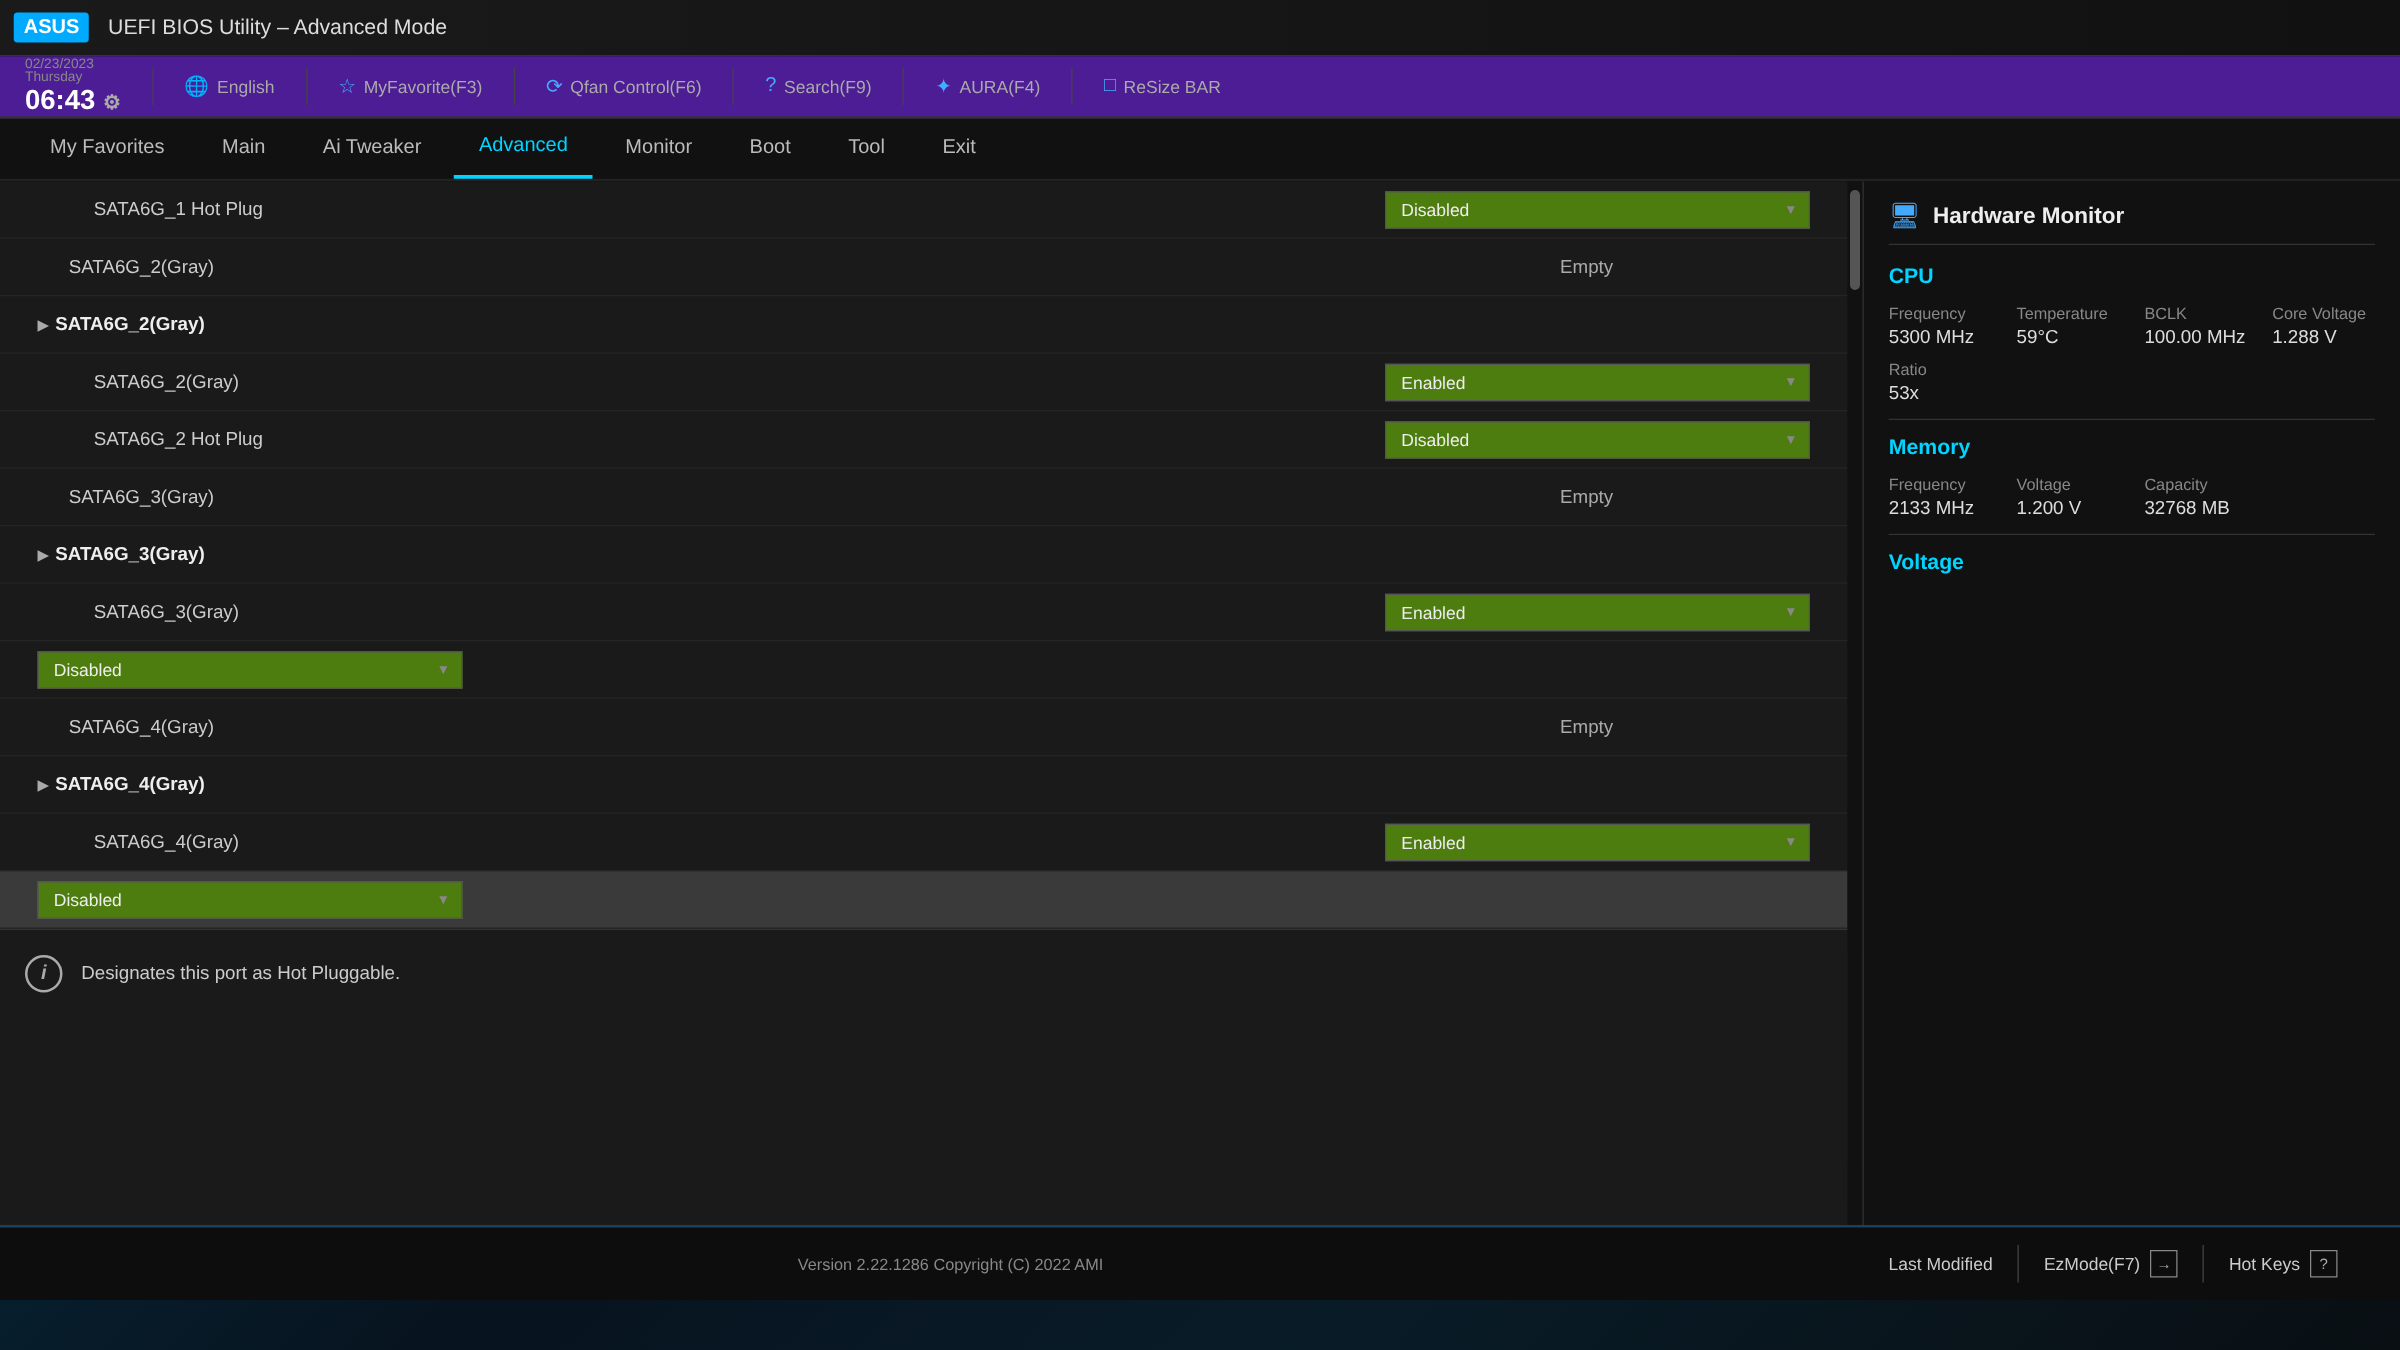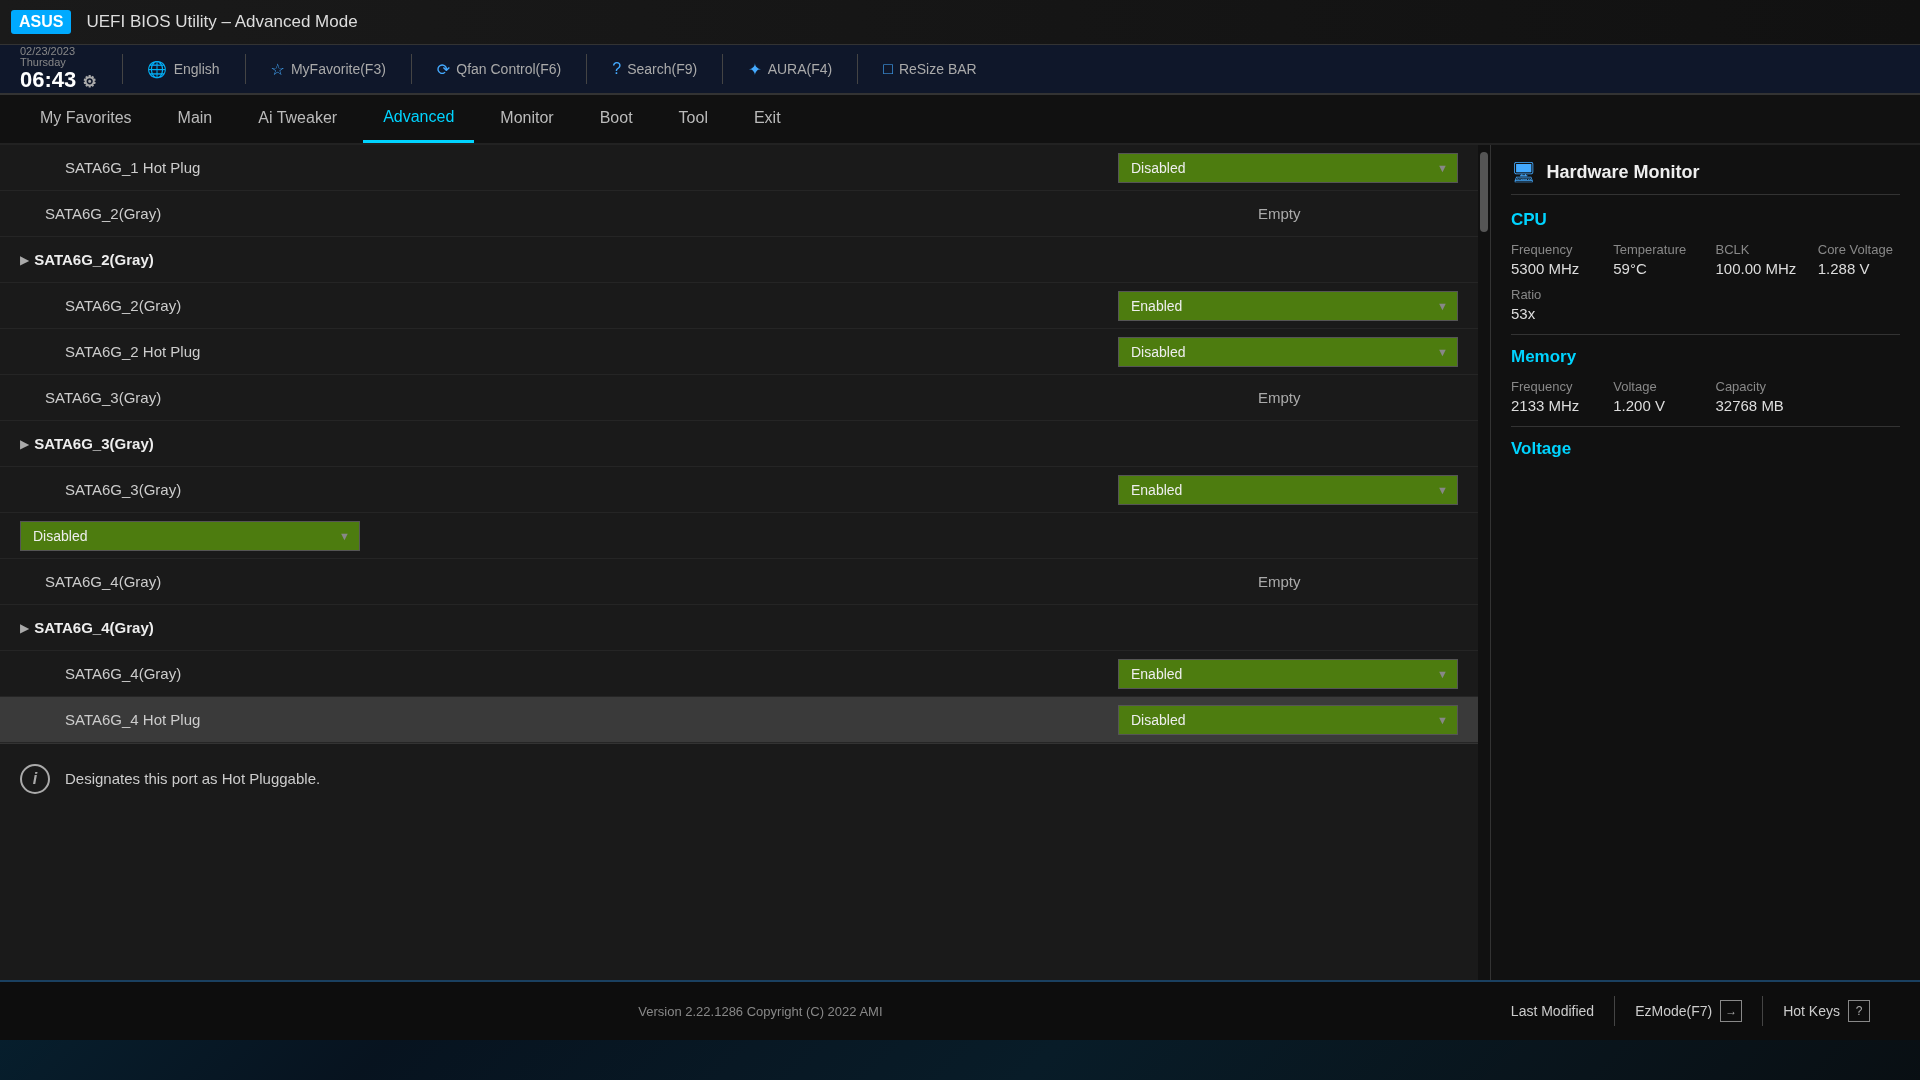--- a/index.html
+++ b/index.html
@@ -58,21 +58,21 @@
     }
 
     .bios-title {
       color: #ddd;
       font-size: 17px;
       font-weight: 400;
     }
 
     
     .toolbar {
-      background: #0f172a;
+      background: #4c1d95;
       height: 50px;
       display: flex;
       align-items: center;
       padding: 0 20px;
       gap: 25px;
       border-bottom: 2px solid #333;
       position: relative;
       z-index: 10;
     }
 
@@ -155,21 +155,21 @@
       flex: 1;
       background: #1a1a1a;
       overflow: hidden;
       position: relative;
     }
 
     
     .setting-row {
       display: flex;
       align-items: center;
-      padding: 0 20px;
+      padding: 0 30px;
       height: 46px;
       border-bottom: 1px solid #252525;
     }
     .setting-row.highlighted { background: #3a3a3a; }
 
     .setting-label {
       flex: 1;
       font-size: 15px;
       color: #ccc;
     }
@@ -545,21 +545,20 @@
       <span class="setting-label indent-2">SATA6G_4(Gray)</span>
       <div class="dropdown-wrapper">
         <select class="dropdown-select">
           <option selected="">Enabled</option>
           <option>Disabled</option>
         </select>
       </div>
     </div>
 
     <div class="setting-row highlighted">
-      <span class="setting-label indent-2">SATA6G_4 Hot Plug</span>
       <div class="dropdown-wrapper">
         <select class="dropdown-select">
           <option selected="">Disabled</option>
           <option>Enabled</option>
         </select>
       </div>
     </div>
 
     <div class="info-bar">
       <div class="info-icon">i</div>

